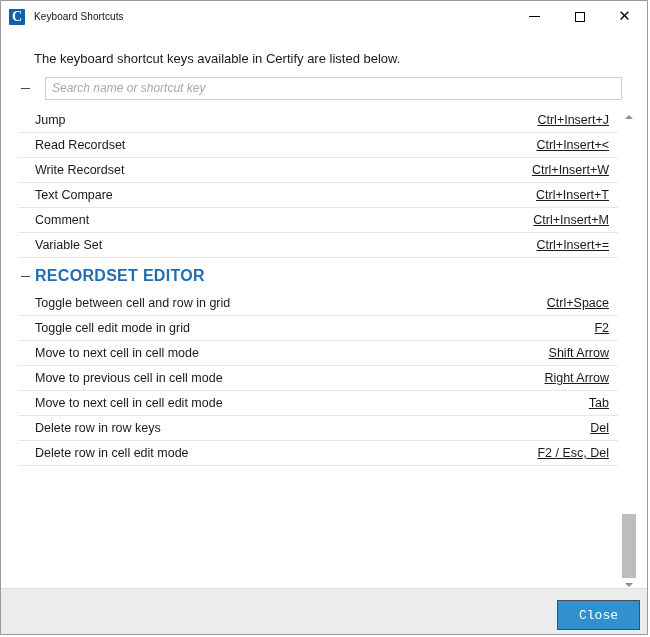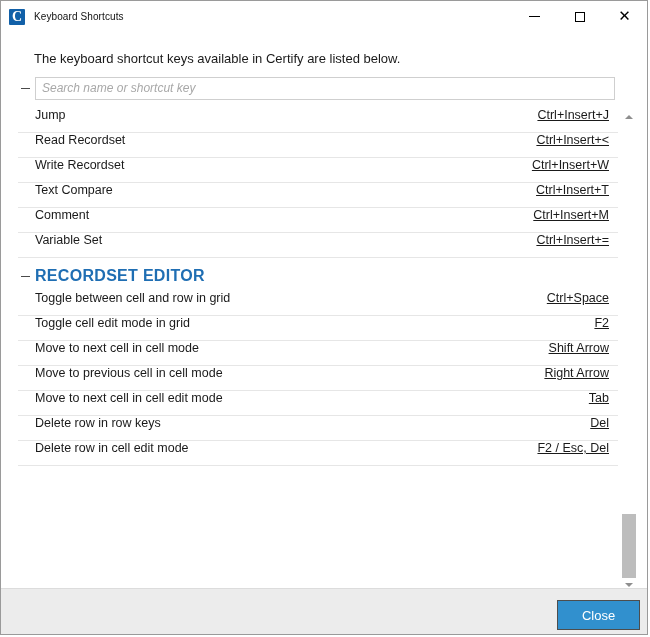--- a/index.html
+++ b/index.html
@@ -128,21 +128,21 @@
     justify-content: center;
     cursor: default;
   }
   .collapse-toggle i {
     display: block;
     width: 9px;
     height: 1px;
     background: #4a4a4a;
   }
   #search-input {
-    margin-left: 3px;
+    margin-left: 13px;
     width: 580px;
     height: 23px;
     box-sizing: border-box;
     border: 1px solid #cfcfcf;
     background: #ffffff;
     font-family: "Liberation Sans", sans-serif;
     font-size: 12px;
     font-style: italic;
     color: #1a1a1a;
     padding: 0 6px;
@@ -164,20 +164,21 @@
     overflow: hidden;
   }
   #list-inner {
     width: 600px;
     position: relative;
   }
   .row {
     height: 25px;
     border-bottom: 1px solid #e6e6e6;
     display: flex;
+    align-items: center;
     padding: 0 0 0 17px;
     box-sizing: border-box;
     font-size: 12.5px;
     color: #1a1a1a;
     cursor: default;
   }
   .row .name { flex: 1; white-space: nowrap; }
   .row .keys {
     text-align: right;
     white-space: nowrap;
@@ -268,21 +269,21 @@
   }
   #close-button {
     position: absolute;
     right: 7px;
     top: 11px;
     width: 83px;
     height: 30px;
     background: #3190ce;
     border: 1px solid #4d4d4d;
     color: #ffffff;
-    font-family: Liberation Sans, sans-serif;
+    font-family: Liberation Mono, monospace;
     font-size: 13px;
     cursor: default;
     padding: 0;
     box-sizing: border-box;
   }
 </style>
 </head>
 <body>
 
 <div id="window">

